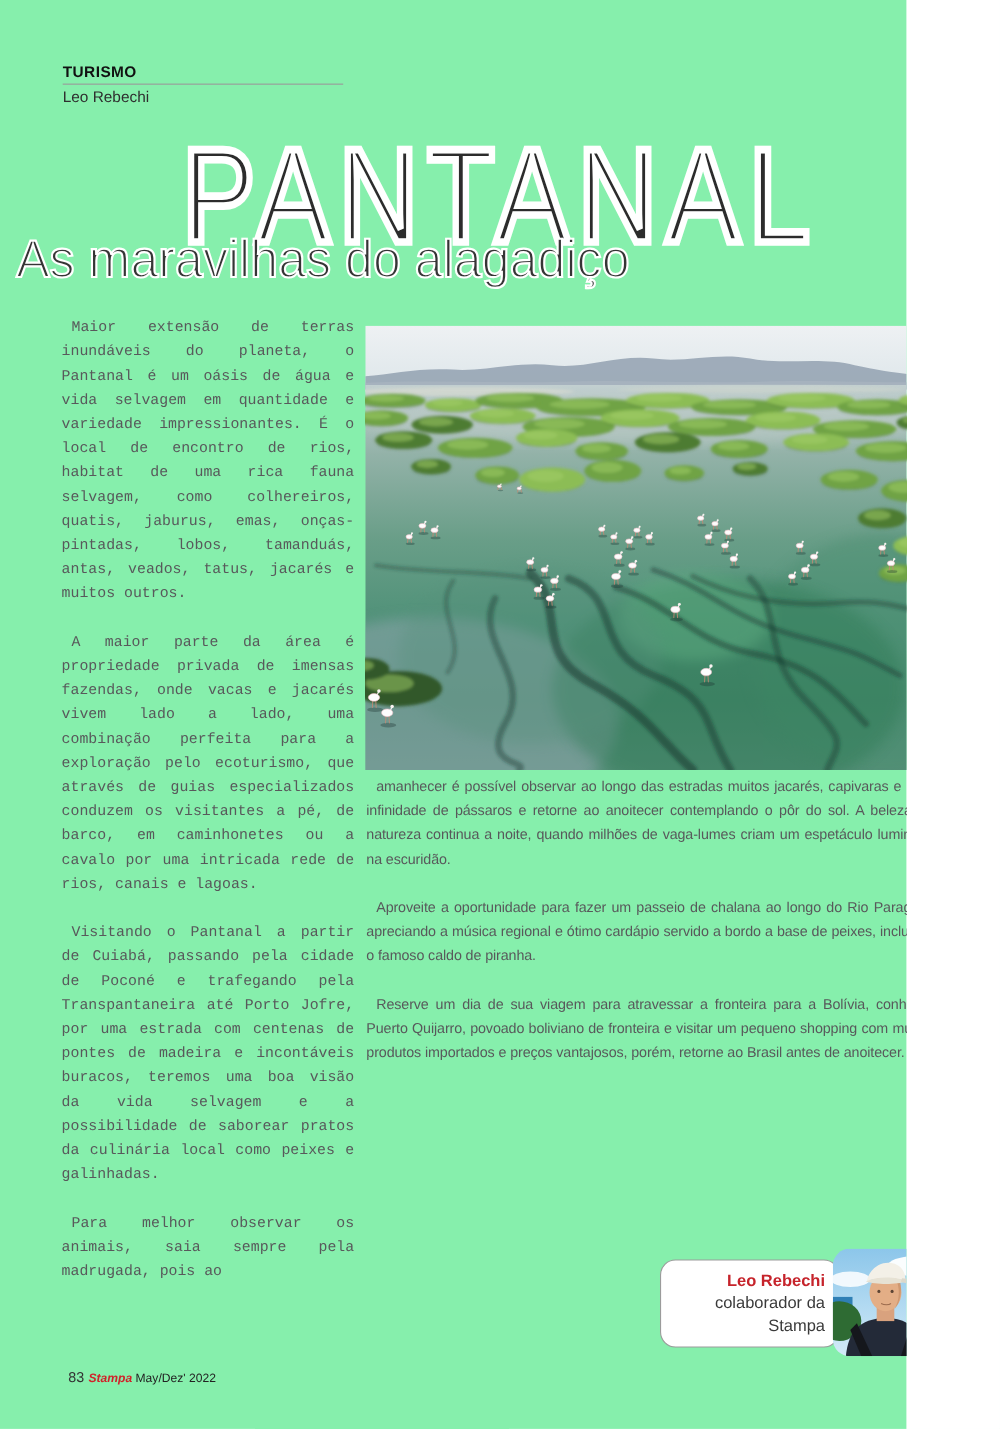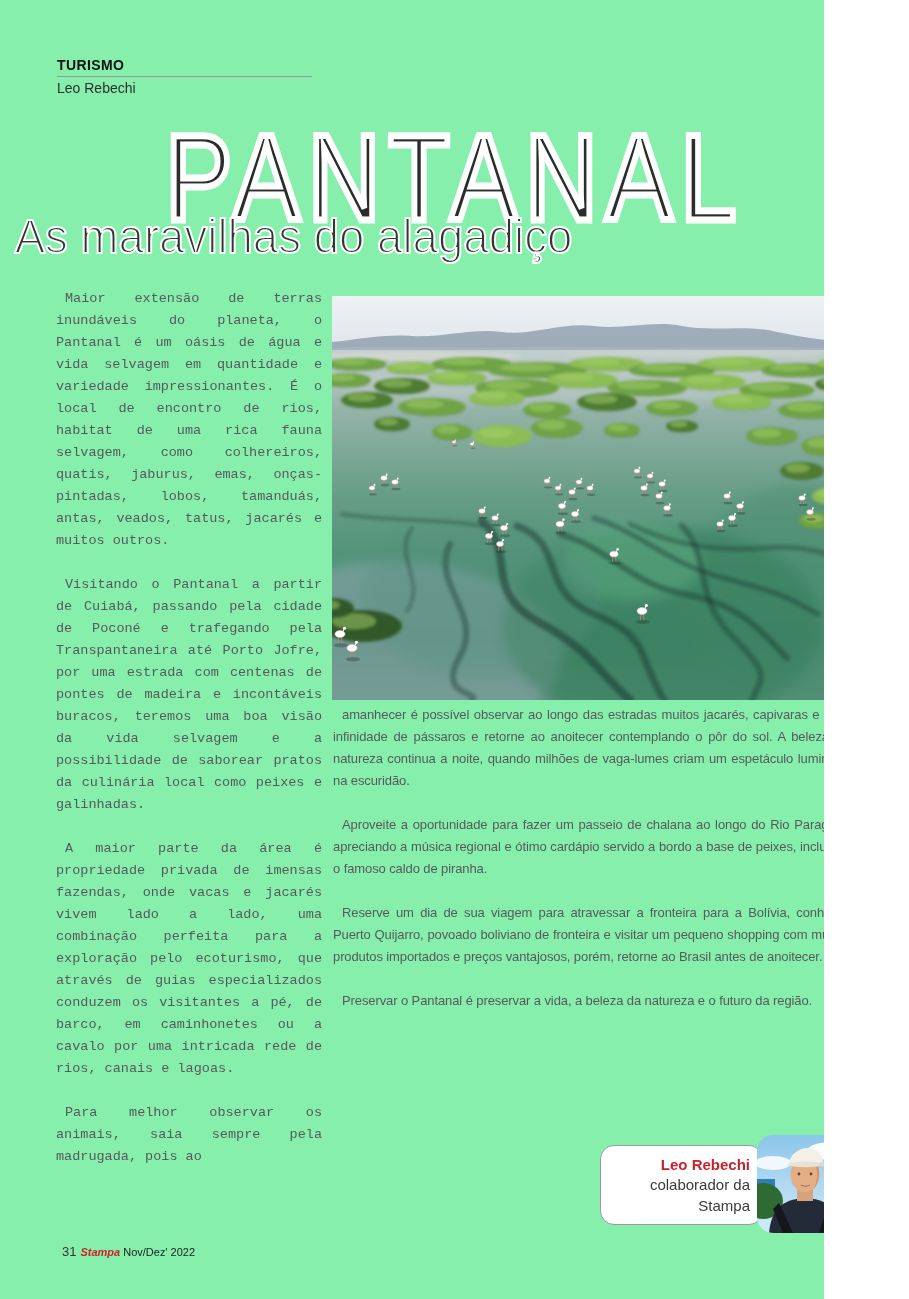--- a/index.html
+++ b/index.html
@@ -61,22 +61,22 @@
 
   <div class="title-wrap">
     <h1 class="title">PANTANAL</h1>
   </div>
   <div class="subtitle-wrap">
     <h2 class="subtitle">As maravilhas do alagadiço</h2>
   </div>
 
   <div class="col col-left">
     <p>Maior extensão de terras inundáveis do planeta, o Pantanal é um oásis de água e vida selvagem em quantidade e variedade impressionantes. É o local de encontro de rios, habitat de uma rica fauna selvagem, como colhereiros, quatis, jaburus, emas, onças-pintadas, lobos, tamanduás, antas, veados, tatus, jacarés e muitos outros.</p>
+    <p>A maior parte da área é propriedade privada de imensas fazendas, onde vacas e jacarés vivem lado a lado, uma combinação perfeita para a exploração pelo ecoturismo, que através de guias especializados conduzem os visitantes a pé, de barco, em caminhonetes ou a cavalo por uma intricada rede de rios, canais e lagoas.</p>
     <p>Visitando o Pantanal a partir de Cuiabá, passando pela cidade de Poconé e trafegando pela Transpantaneira até Porto Jofre, por uma estrada com centenas de pontes de madeira e incontáveis buracos, teremos uma boa visão da vida selvagem e a possibilidade de saborear pratos da culinária local como peixes e galinhadas.</p>
-    <p>A maior parte da área é propriedade privada de imensas fazendas, onde vacas e jacarés vivem lado a lado, uma combinação perfeita para a exploração pelo ecoturismo, que através de guias especializados conduzem os visitantes a pé, de barco, em caminhonetes ou a cavalo por uma intricada rede de rios, canais e lagoas.</p>
     <p>Para melhor observar os animais, saia sempre pela madrugada, pois ao</p>
   </div>
 
   <div class="photo">
     <svg viewBox="0 0 513 404" preserveAspectRatio="none">
       <defs>
         <linearGradient id="sky" x1="0" y1="0" x2="0" y2="1">
           <stop offset="0" stop-color="#eef1f3"></stop>
             <stop offset="1" stop-color="#dde6ea"></stop>
         </linearGradient>
@@ -416,21 +416,20 @@
         </g>
 
       <text transform="translate(506,280) rotate(-90)" font-size="8.5" fill="#1c1c1c" font-family="Liberation Sans, sans-serif" opacity=".85">Imagem ilustrativa</text>
     </svg>
   </div>
 
   <div class="col col-right">
     <p>amanhecer é possível observar ao longo das estradas muitos jacarés, capivaras e uma infinidade de pássaros e retorne ao anoitecer contemplando o pôr do sol. A beleza da natureza continua a noite, quando milhões de vaga-lumes criam um espetáculo luminoso na escuridão.</p>
     <p>Aproveite a oportunidade para fazer um passeio de chalana ao longo do Rio Paraguai, apreciando a música regional e ótimo cardápio servido a bordo a base de peixes, inclusive o famoso caldo de piranha.</p>
     <p>Reserve um dia de sua viagem para atravessar a fronteira para a Bolívia, conhecer Puerto Quijarro, povoado boliviano de fronteira e visitar um pequeno shopping com muitos produtos importados e preços vantajosos, porém, retorne ao Brasil antes de anoitecer.</p>
-    <p>Preservar o Pantanal é preservar a vida, a beleza da natureza e o futuro da região.</p>
   </div>
 
   <div class="author-box">
     <div class="name">Leo Rebechi</div>
     <div class="role">colaborador da</div>
     <div class="role">Stampa</div>
   </div>
 
   <div class="author-photo">
     <svg viewBox="0 0 96 98" preserveAspectRatio="none">
@@ -457,16 +456,16 @@
       <circle cx="42" cy="39" r="1.4" fill="#5c4434"></circle>
       <circle cx="54" cy="39" r="1.4" fill="#5c4434"></circle>
       <path d="M44,50 C47,51.6 51,51.6 53,50" stroke="#9c6b4d" stroke-width="1" fill="none"></path>
       <path d="M31,30 C33,18 44,12 52,13 C62,14 67,22 66,30 C60,26 38,26 31,30 Z" fill="#f3f0e7"></path>
       <path d="M30,30 C40,25 58,25 67,30 C58,33 39,33 30,30 Z" fill="#e6e2d4"></path>
       <path d="M63,27 C70,27 75,30 76,33 C70,33 64,31 62,30 Z" fill="#dcd8ca"></path>
     </svg>
   </div>
 
   <div class="footer">
-    <span class="pagenum">31</span><span class="mag">Stampa</span><span>Nov/Dez' 2022</span>
+    <span class="pagenum">83</span><span class="mag">Stampa</span><span>May/Dez' 2022</span>
   </div>
 
 </div>
 
 </body></html>

